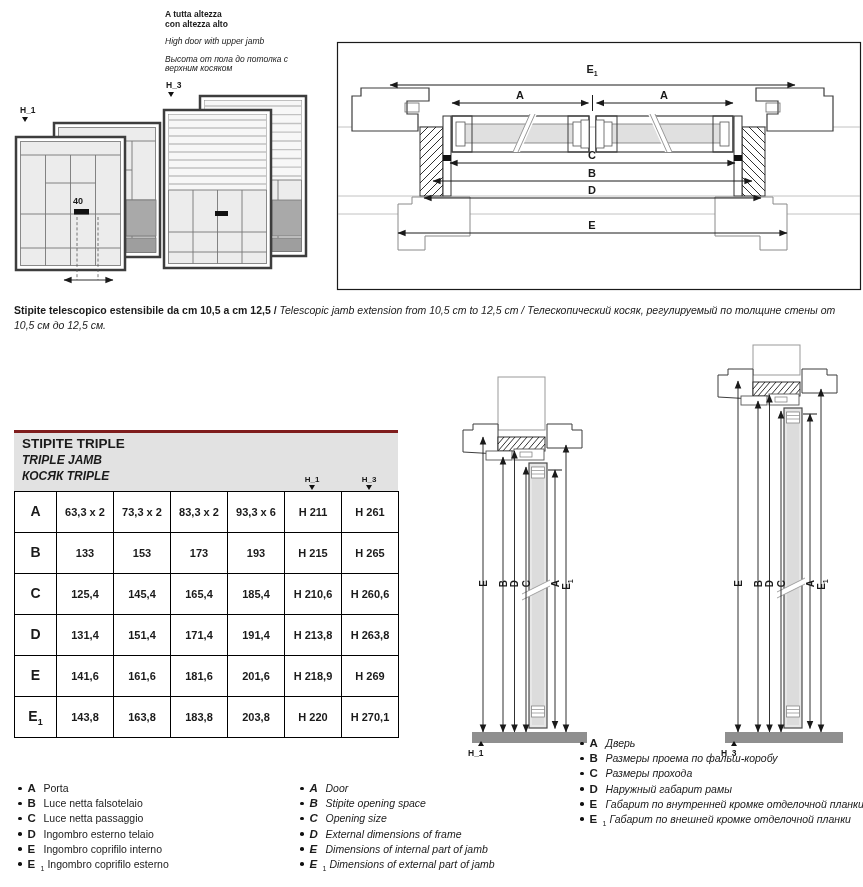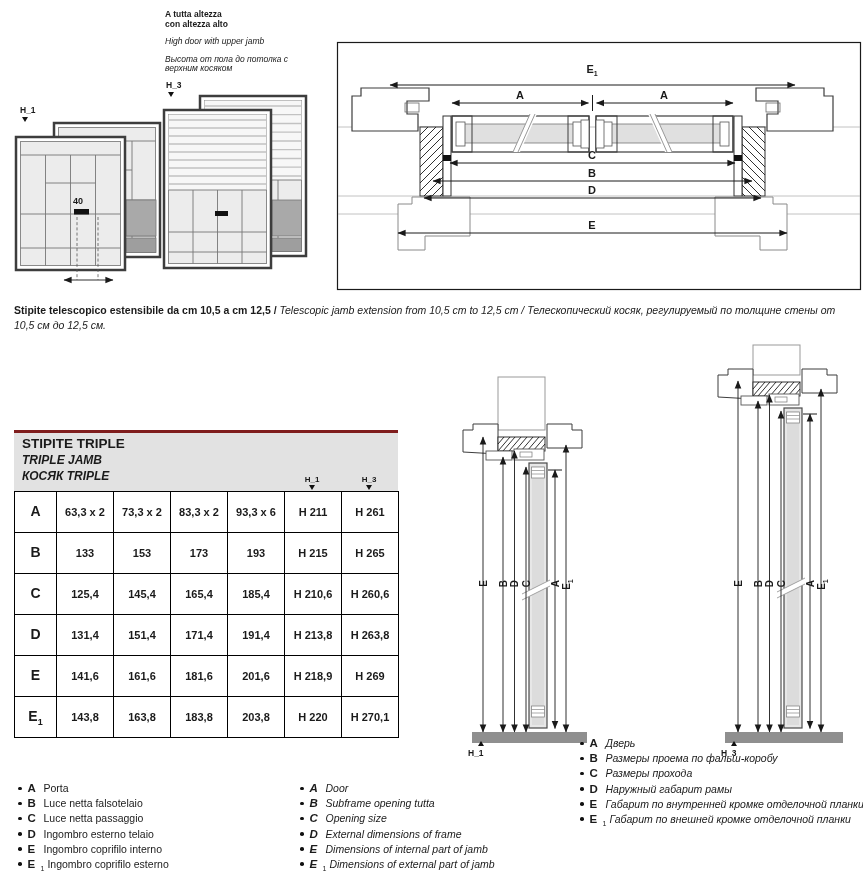--- a/index.html
+++ b/index.html
@@ -342,21 +342,21 @@
   <div class="lcol it" style="left:18px;top:782px;">
     <div class="litem"><span class="bull"></span><span class="lk">A</span><sub></sub><span class="lt">Porta</span></div>
     <div class="litem"><span class="bull"></span><span class="lk">B</span><sub></sub><span class="lt">Luce netta falsotelaio</span></div>
     <div class="litem"><span class="bull"></span><span class="lk">C</span><sub></sub><span class="lt">Luce netta passaggio</span></div>
     <div class="litem"><span class="bull"></span><span class="lk">D</span><sub></sub><span class="lt">Ingombro esterno telaio</span></div>
     <div class="litem"><span class="bull"></span><span class="lk">E</span><sub></sub><span class="lt">Ingombro coprifilo interno</span></div>
     <div class="litem"><span class="bull"></span><span class="lk">E</span><sub>1</sub><span class="lt">Ingombro coprifilo esterno</span></div>
   </div>
   <div class="lcol en" style="left:300px;top:782px;">
     <div class="litem"><span class="bull"></span><span class="lk">A</span><sub></sub><span class="lt">Door</span></div>
-    <div class="litem"><span class="bull"></span><span class="lk">B</span><sub></sub><span class="lt">Subframe opening tutta</span></div>
+    <div class="litem"><span class="bull"></span><span class="lk">B</span><sub></sub><span class="lt">Stipite opening space</span></div>
     <div class="litem"><span class="bull"></span><span class="lk">C</span><sub></sub><span class="lt">Opening size</span></div>
     <div class="litem"><span class="bull"></span><span class="lk">D</span><sub></sub><span class="lt">External dimensions of frame</span></div>
     <div class="litem"><span class="bull"></span><span class="lk">E</span><sub></sub><span class="lt">Dimensions of internal part of jamb</span></div>
     <div class="litem"><span class="bull"></span><span class="lk">E</span><sub>1</sub><span class="lt">Dimensions of external part of jamb</span></div>
   </div>
   <div class="lcol ru" style="left:580px;top:737px;">
     <div class="litem"><span class="bull"></span><span class="lk">A</span><sub></sub><span class="lt">Дверь</span></div>
     <div class="litem"><span class="bull"></span><span class="lk">B</span><sub></sub><span class="lt">Размеры проема по фальш-коробу</span></div>
     <div class="litem"><span class="bull"></span><span class="lk">C</span><sub></sub><span class="lt">Размеры прохода</span></div>
     <div class="litem"><span class="bull"></span><span class="lk">D</span><sub></sub><span class="lt">Наружный габарит рамы</span></div>

